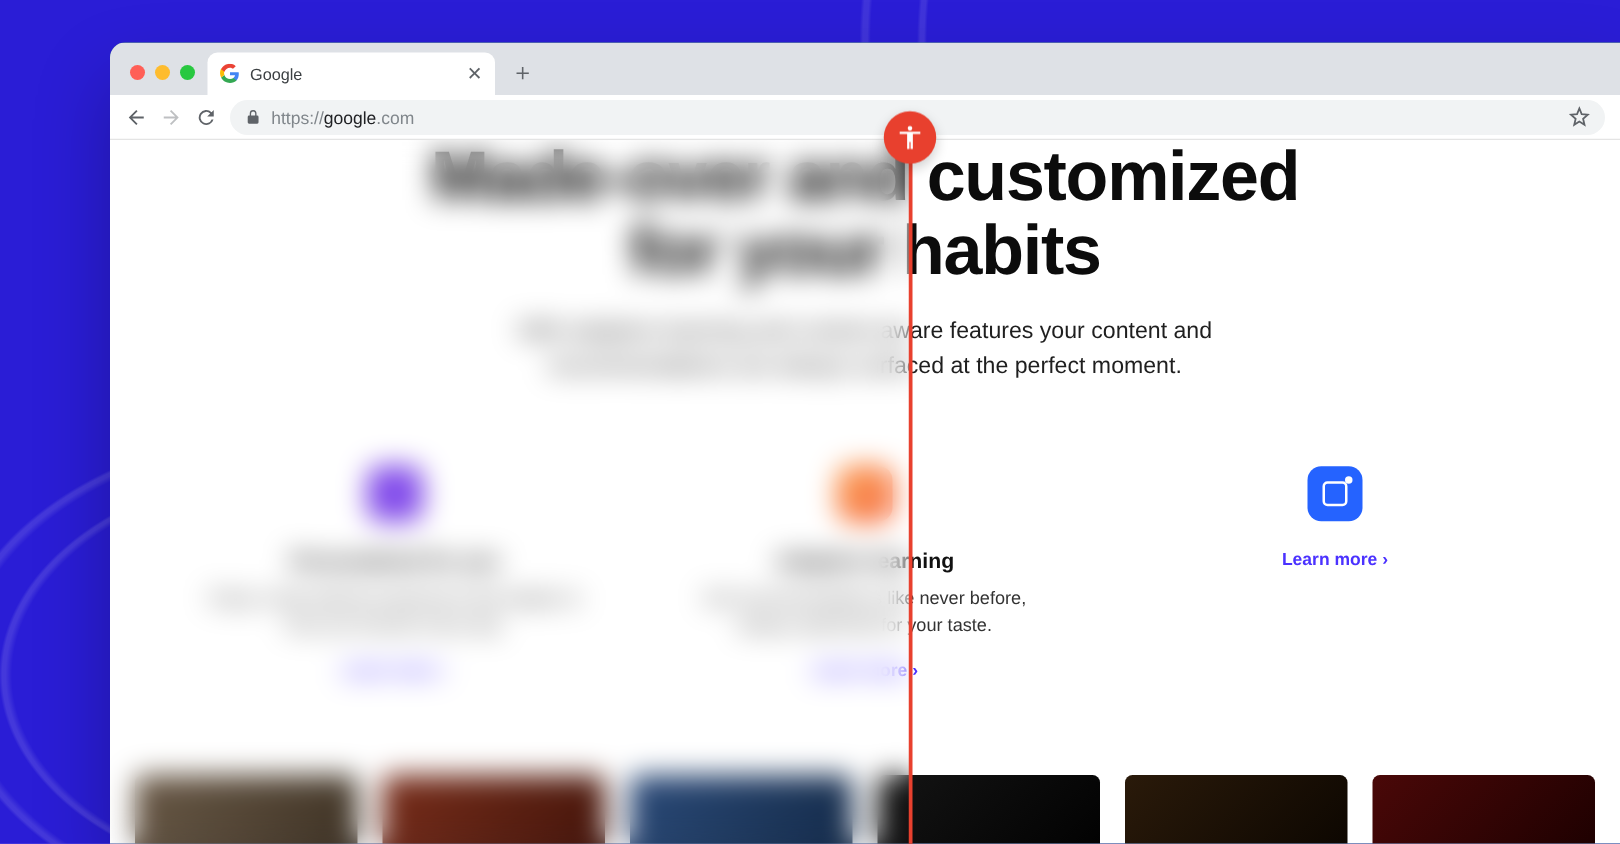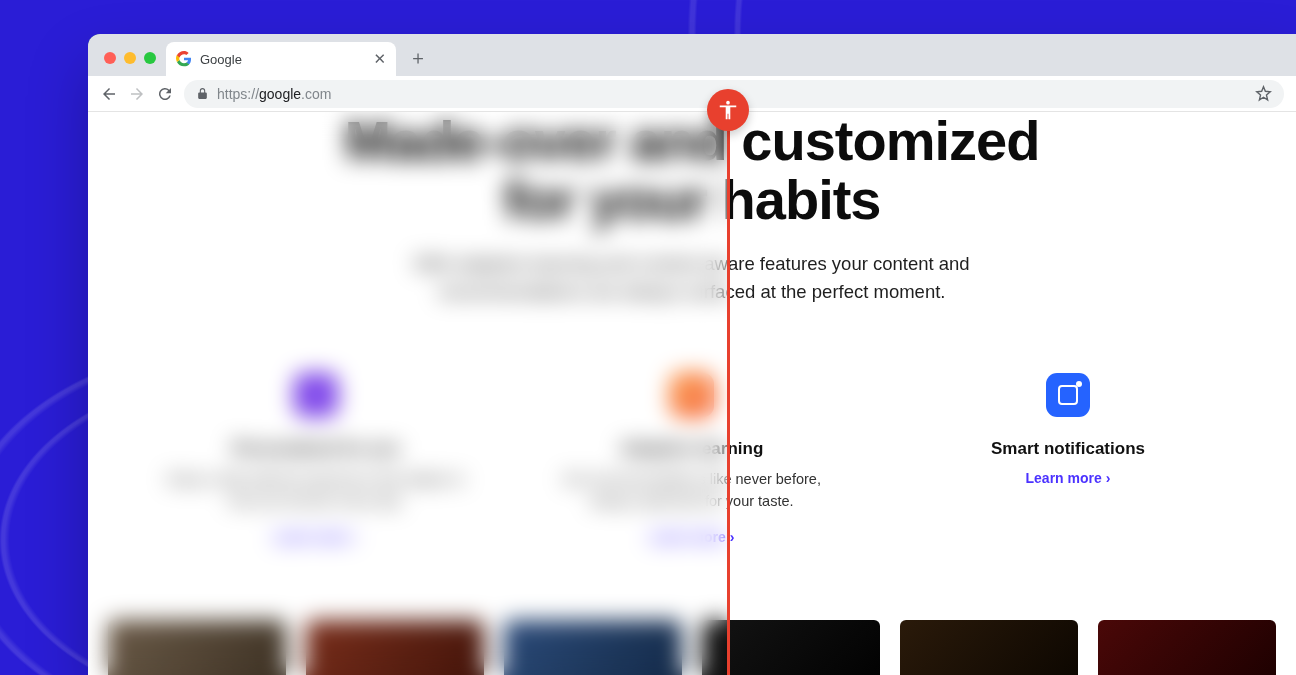--- a/index.html
+++ b/index.html
@@ -349,21 +349,20 @@
           <a class="learn-more">
             <span>Learn more</span>
             <span class="chev">›</span>
           </a>
         </div>
 
         <div class="feature">
           <div class="feature-icon blue">
             <div class="inner-square"></div>
           </div>
-          <div class="feature-title">Smart notifications</div>
           <a class="learn-more">
             <span>Learn more</span>
             <span class="chev">›</span>
           </a>
         </div>
 
       </div>
 
       <div class="thumb-row">
         <div class="thumb"></div>

